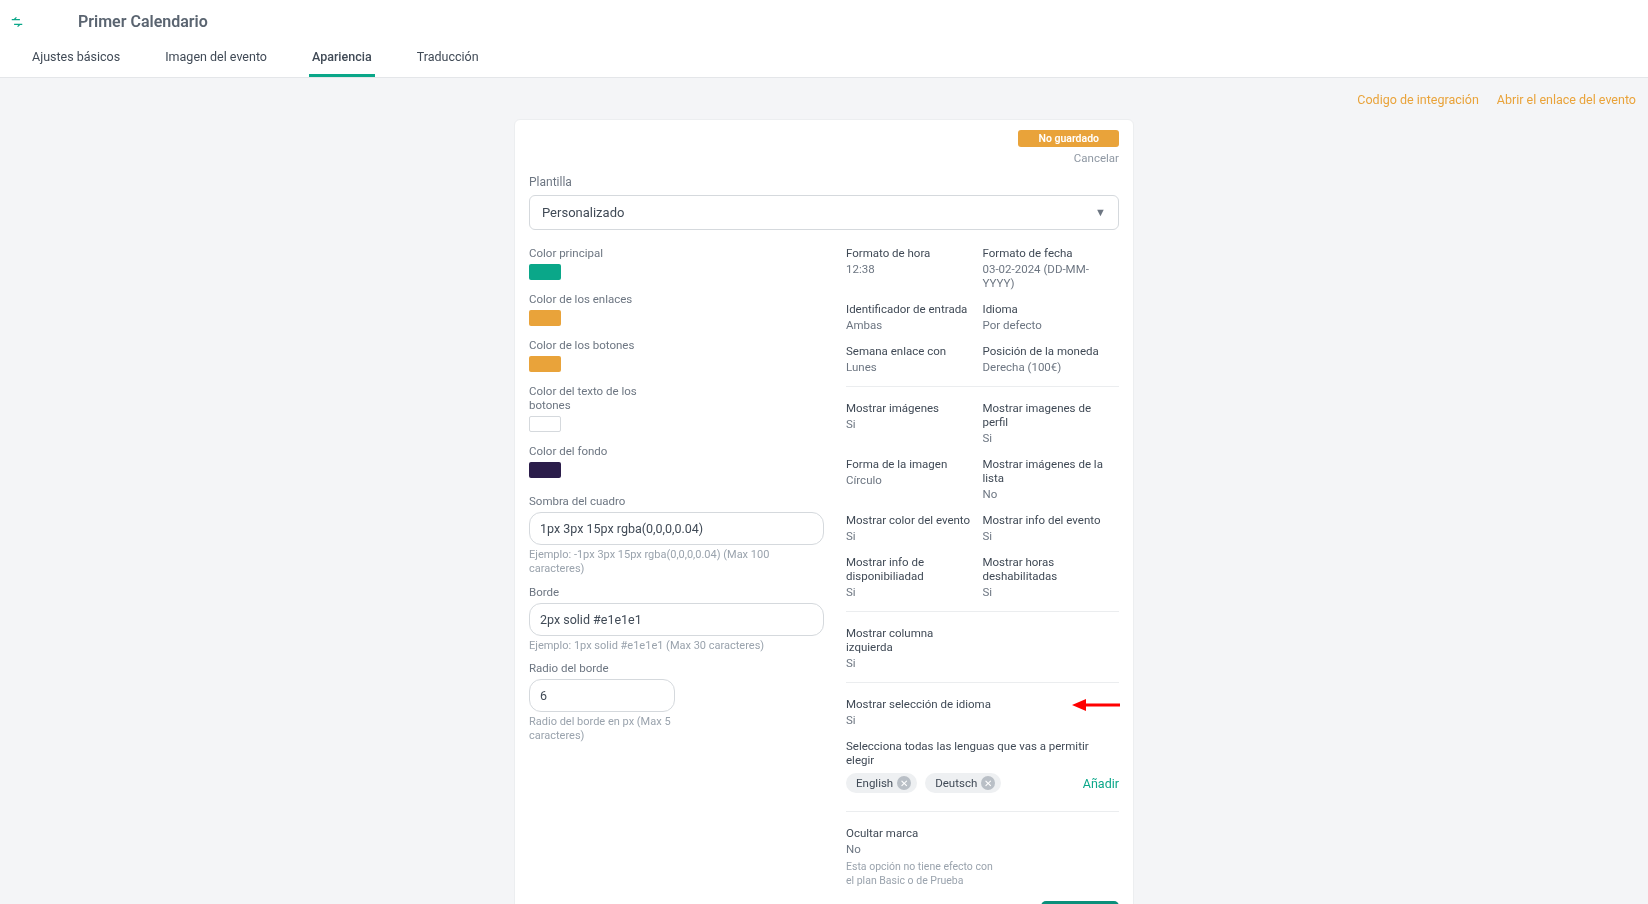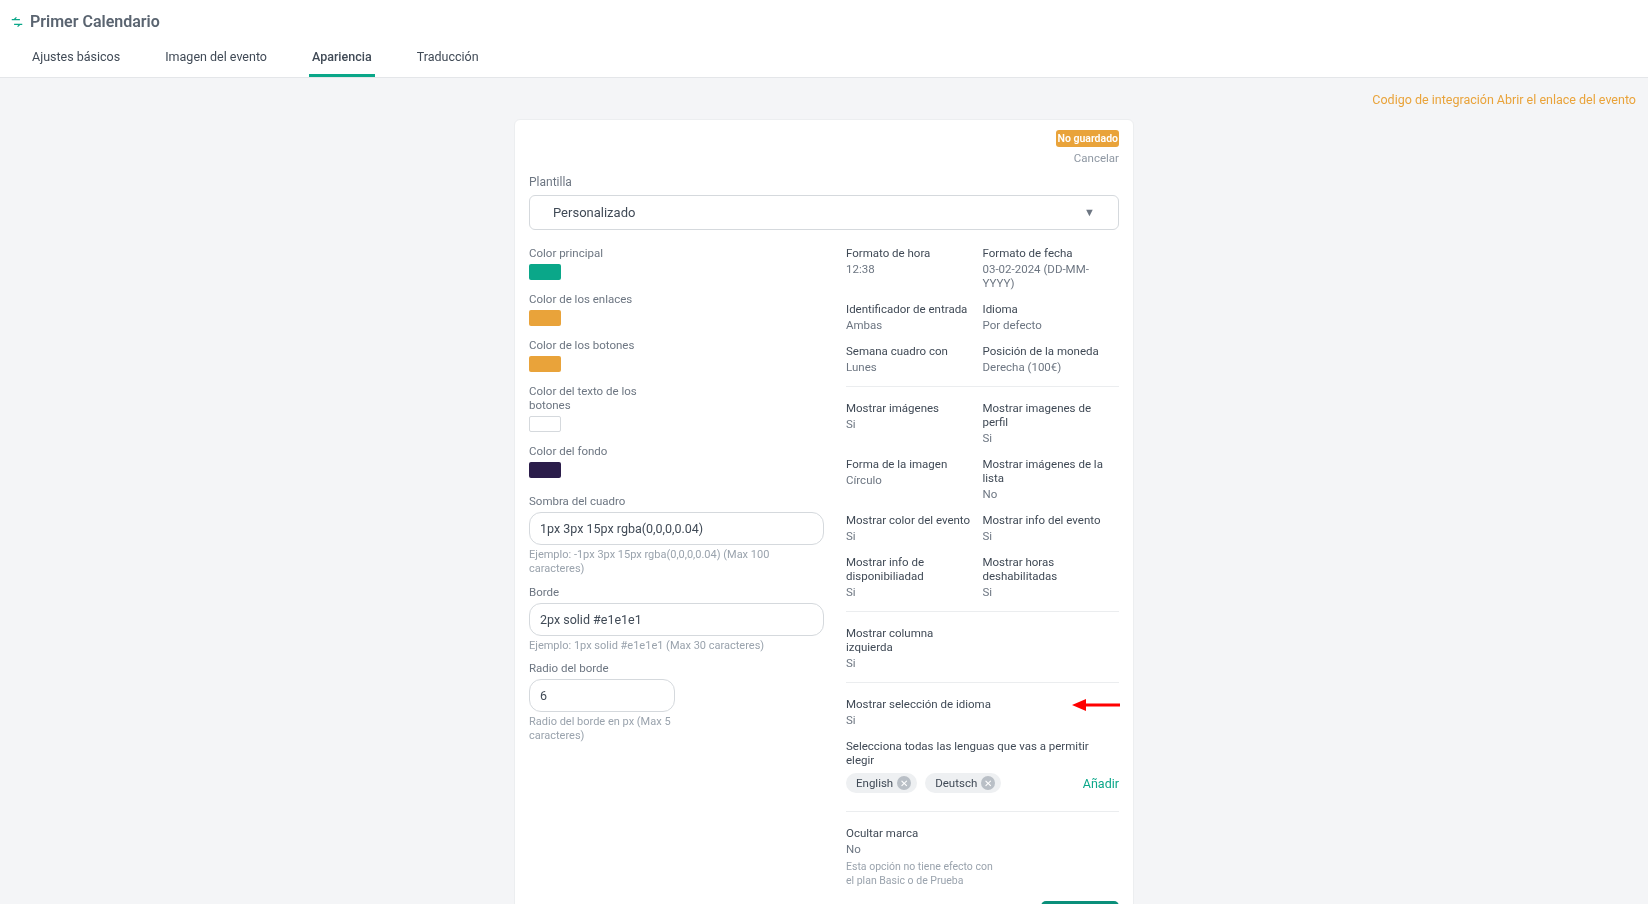--- a/index.html
+++ b/index.html
@@ -9,71 +9,71 @@
     color: #404a56;
     background: #fff;
     width: 1648px;
   }
   .header {
     padding: 12px 16px 0 10px;
     border-bottom: 1px solid #e4e6e9;
   }
   .title-row { display: flex; align-items: center; gap: 6px; margin-bottom: 10px; }
   .swap-icon { color: #0aa789; font-size: 15px; display:inline-flex; }
-  .title { font-size: 16px; font-weight: 600; color: #5a6470; }
+  .title { font-size: 16px; font-weight: 600; color: #5a6470; margin-left: 48px; }
   .tabs { display: flex; gap: 20px; }
   .tab {
     padding: 8px 3px 10px 3px;
     font-size: 12.5px;
     color: #404a56;
     cursor: pointer;
     border-bottom: 3px solid transparent;
     margin-left: 19px;
   }
   .tab.active { border-bottom-color: #0aa789; font-weight: 500; }
 
   .workspace {
     background: #f4f5f7;
     background-image: radial-gradient(circle, #e0e2e4 0.6px, transparent 0.6px);
     background-size: 14px 14px;
     min-height: 830px;
     padding-top: 14px;
     padding-bottom: 40px;
   }
-  .top-links { display:flex; gap:3px; justify-content:flex-end; padding-right:12px; margin-bottom:12px;padding-left:44px; }
+  .top-links { display:flex; gap:18px; justify-content:flex-end; padding-right:12px; margin-bottom:12px;padding-left:44px; }
   .top-links a { color:#e9a33a; font-size:12.5px; text-decoration:none; cursor:pointer; }
 
   .card {
     width: 620px;
     margin: 0 auto;
     background: #fff;
     border: 1px solid #eceef0;
     border-radius: 6px;
     padding: 10px 14px 16px 14px;
   }
   .card-top { text-align:right; margin-bottom:4px; }
   .badge {
     display:inline-block;
     background:#e9a33a;
     color:#fff;
     font-size:10.5px;
     font-weight:600;
-    padding:2px 1px;
+    padding:2px 20px;
     border-radius:3px;
     text-align:right;
   }
   .cancel-link { display:block; text-align:right; color:#8f98a3; font-size:11.5px; margin-top:2px; margin-bottom:10px; cursor:pointer;}
   .label { font-size:12px; color:#6d7682; margin-bottom:6px; display:block;}
   .label-sm { font-size:11.5px; color:#6d7682; margin-bottom:4px; display:block;}
 
   .select-box {
     width:100%;
     border:1px solid #d5d9dd;
     border-radius:6px;
-    padding:9px 23px;
+    padding:9px 12px;
     display:flex;
     justify-content:space-between;
     align-items:center;
     font-size:13px;
     color:#404a56;
     cursor:pointer;
     margin-bottom:16px;
   }
   .chev { color:#6d7682; font-size:11px;}
 
@@ -240,21 +240,21 @@
             <div class="info-lbl">Identificador de entrada</div>
             <div class="info-val">Ambas</div>
           </div>
           <div class="info-cell">
             <div class="info-lbl">Idioma</div>
             <div class="info-val">Por defecto</div>
           </div>
         </div>
         <div class="info-row">
           <div class="info-cell">
-            <div class="info-lbl">Semana cuadro con</div>
+            <div class="info-lbl">Semana enlace con</div>
             <div class="info-val">Lunes</div>
           </div>
           <div class="info-cell">
             <div class="info-lbl">Posición de la moneda</div>
             <div class="info-val">Derecha (100€)</div>
           </div>
         </div>
         <hr class="hr">
 
         <div class="info-row">

